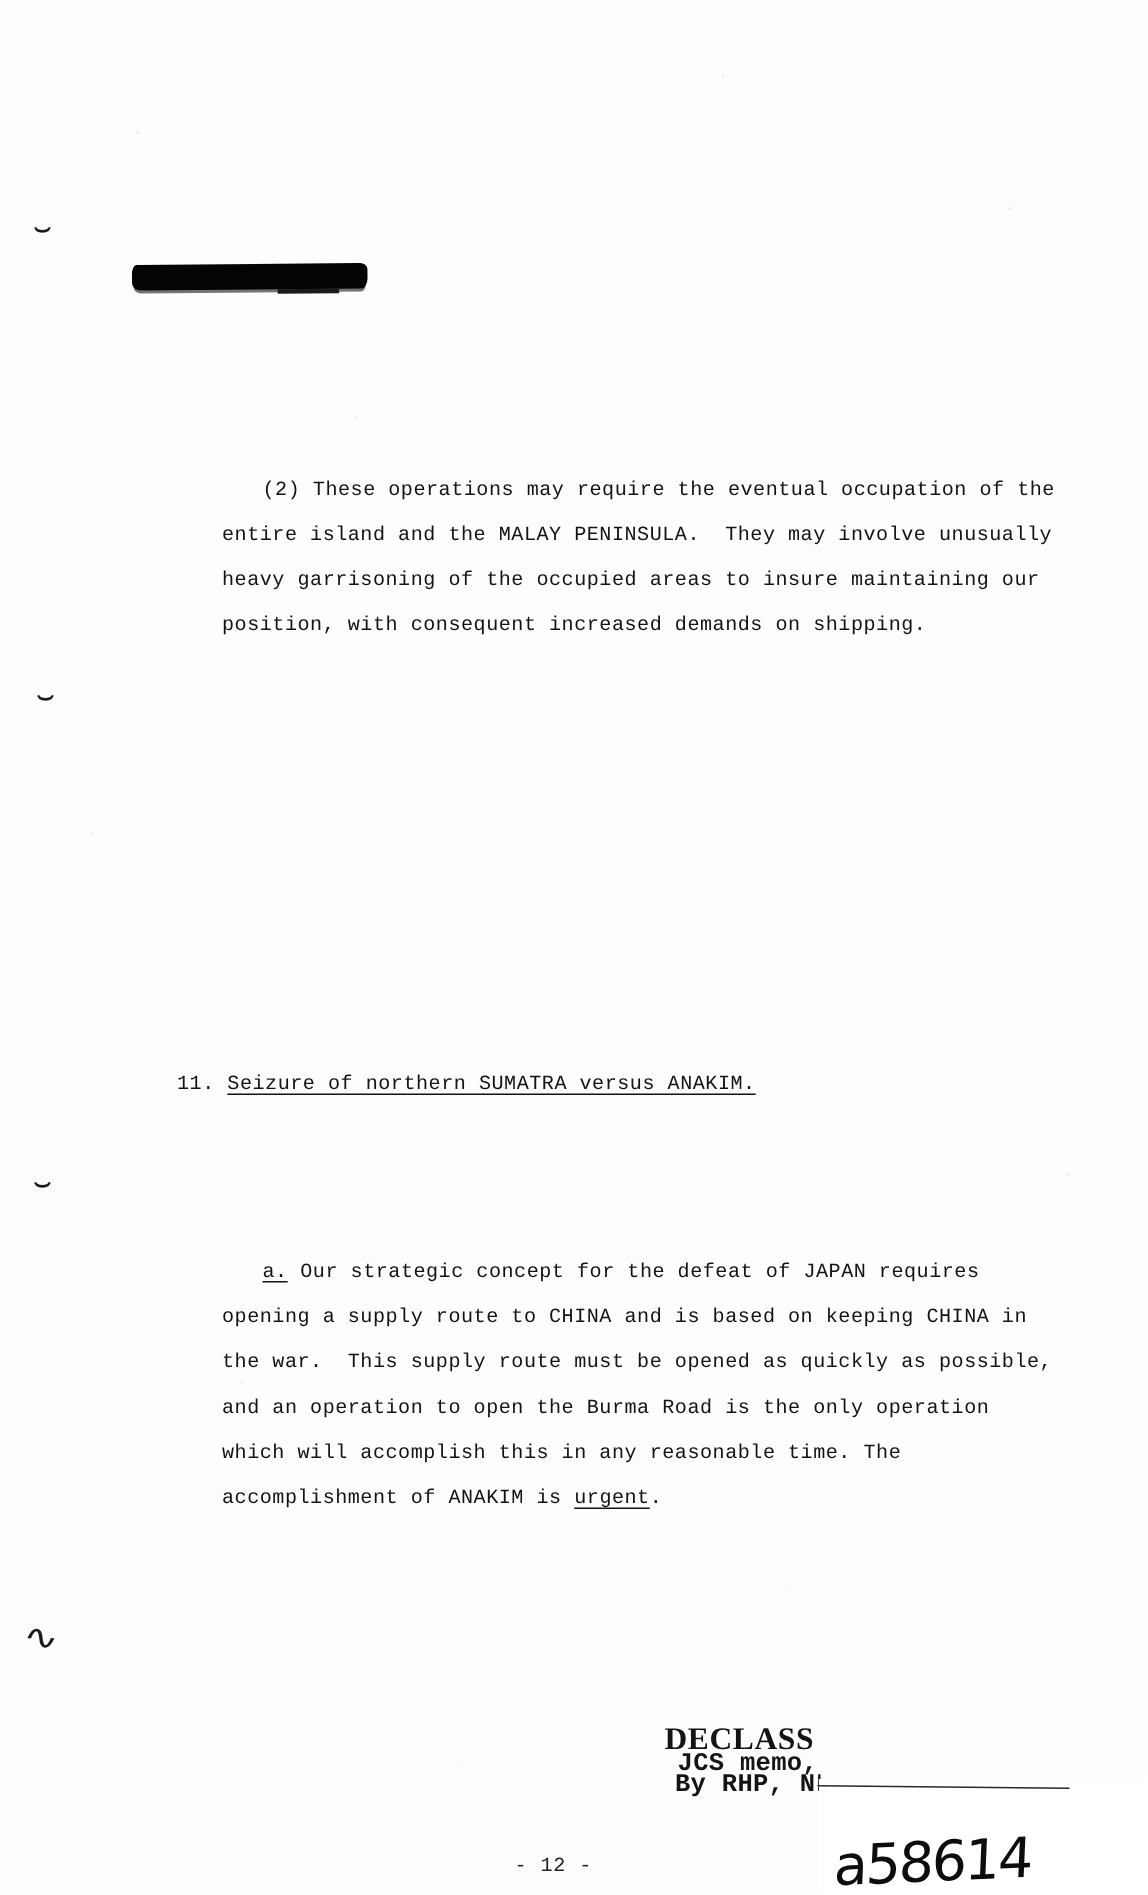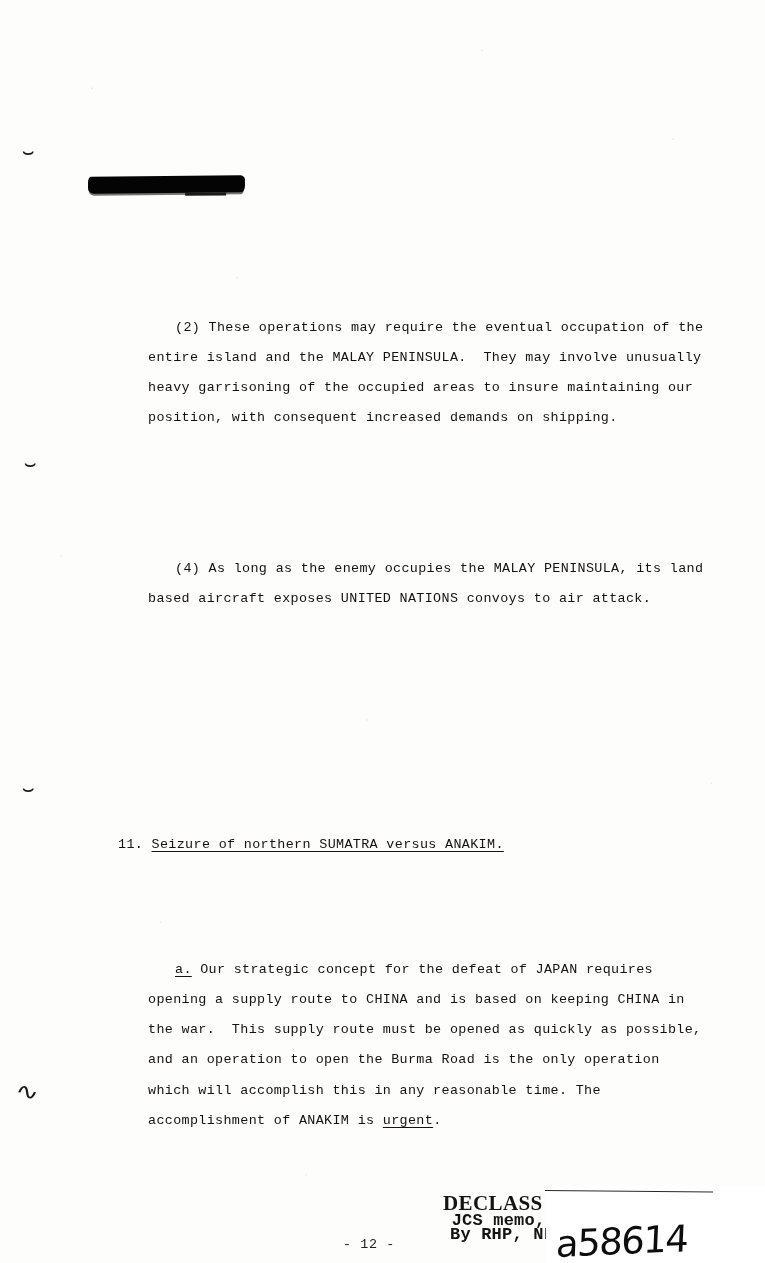--- a/index.html
+++ b/index.html
@@ -109,21 +109,21 @@
     left: 343px;
     top: 1237px;
     font-size: 13.4px;
     letter-spacing: 0.6px;
     color: #232323;
   }
 
   #declass-stamp {
     position: absolute;
     left: 443px;
-    top: 1192px;
+    top: 1148px;
     width: 104px;
     height: 62px;
     overflow: hidden;
     color: #141414;
   }
   #declass-stamp .stamp-title {
     font-family: "Liberation Serif", "DejaVu Serif", serif;
     font-weight: bold;
     font-size: 21px;
     letter-spacing: 0.4px;
@@ -187,21 +187,20 @@
   <div class="margin-mark" style="left:24px; top:148px;">˘</div>
   <div class="margin-mark" style="left:26px; top:460px;">˘</div>
   <div class="margin-mark" style="left:24px; top:785px;">˘</div>
   <div class="margin-mark" style="left:18px; top:1081px; font-size:22px; transform:scaleX(1.3) rotate(8deg);">∿</div>
 
   <div class="doc-text">
 
     <p class="para">(2) These operations may require the eventual occupation of the entire island and the MALAY PENINSULA.  They may involve unusually heavy garrisoning of the occupied areas to insure maintaining our position, with consequent increased demands on shipping.</p>
 
 
-    <p class="para">(4) As long as the enemy occupies the MALAY PENINSULA, its land based aircraft exposes UNITED NATIONS convoys to air attack.</p>
 
     <div class="gap-small"></div>
 
     <p class="heading-line"><span>11.</span><span> </span><span class="u">Seizure of northern SUMATRA versus ANAKIM.</span></p>
 
     <p class="para"><span class="u">a.</span><span> </span><span>Our strategic concept for the defeat of JAPAN requires opening a supply route to CHINA and is based on keeping CHINA in the war.  This supply route must be opened as quickly as possible, and an operation to open the Burma Road is the only operation which will accomplish this in any reasonable time. The accomplishment of ANAKIM is </span><span class="u">urgent</span><span>.</span></p>
 
     
 
     

